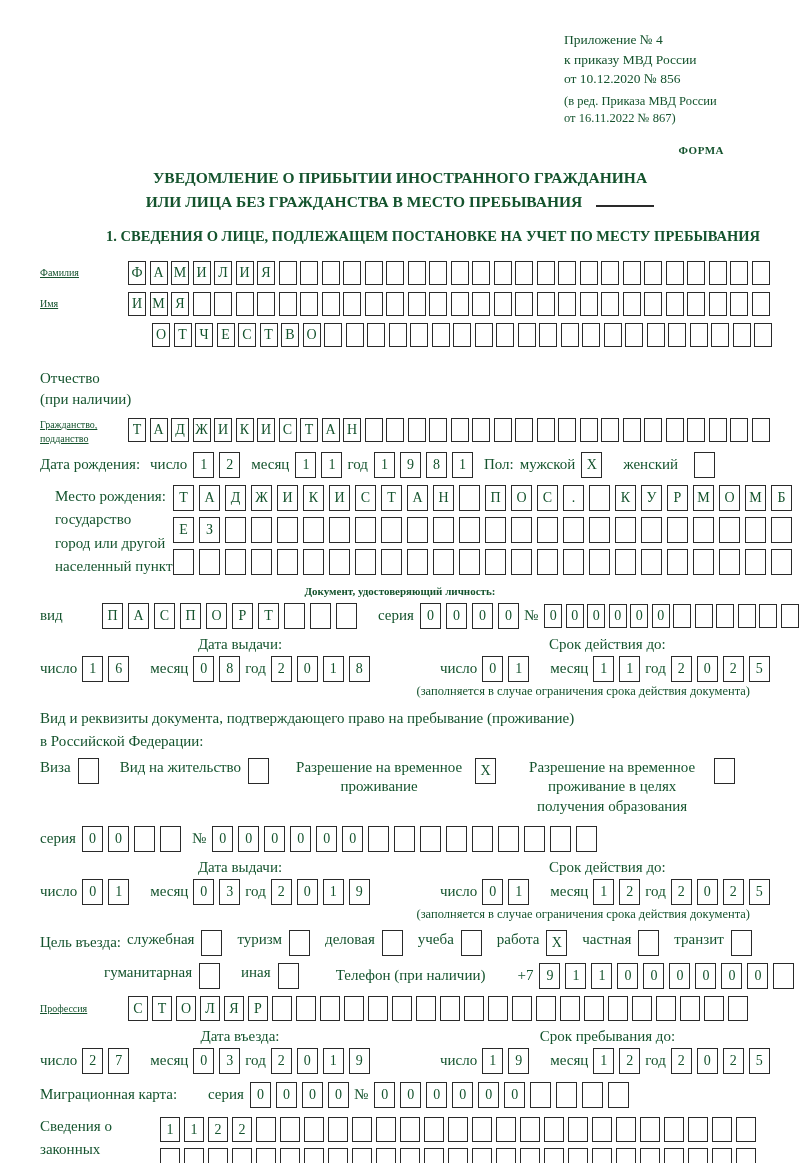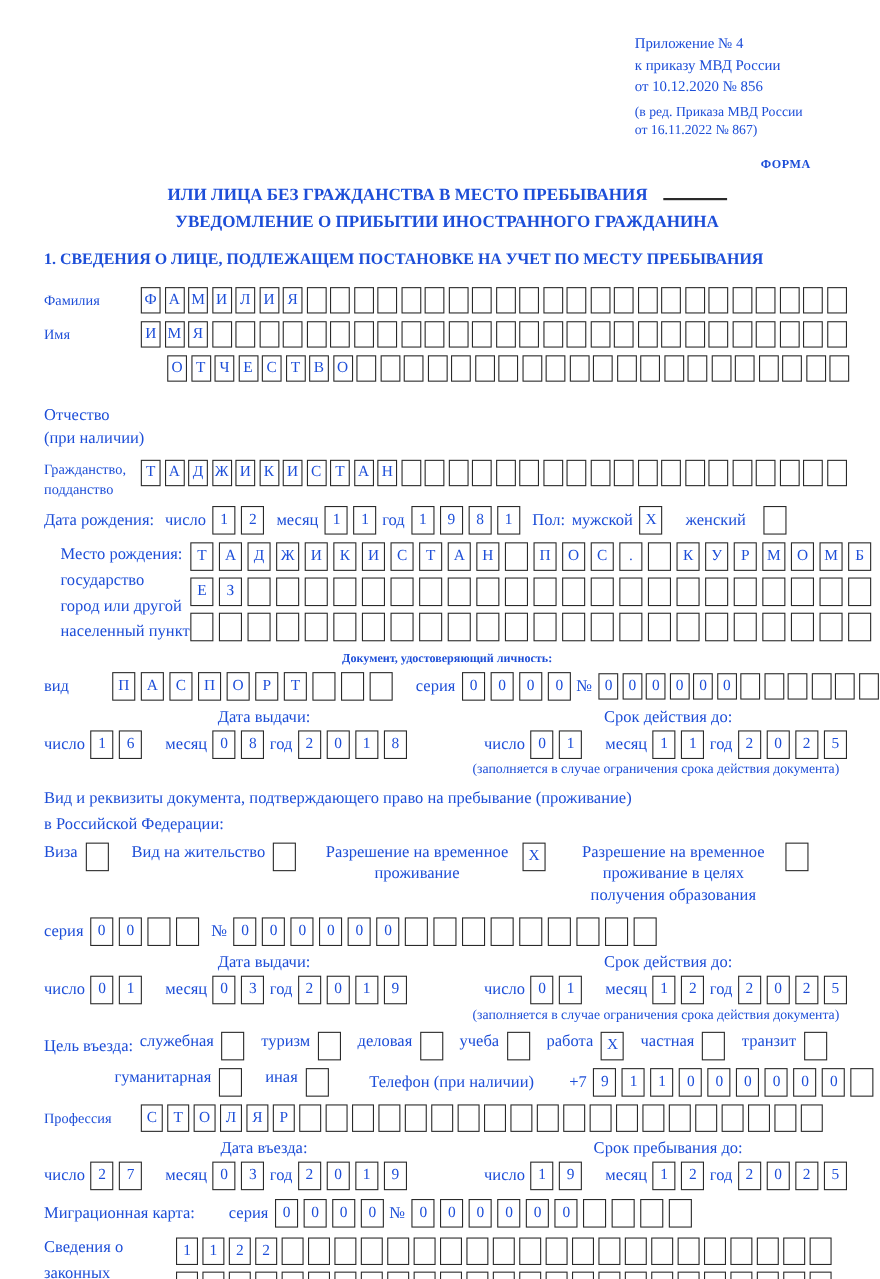--- a/index.html
+++ b/index.html
@@ -1,30 +1,30 @@
 <!DOCTYPE html>
 <html><head>
 <meta charset="utf-8">
 <style>
   html,body{margin:0;padding:0;background:#e8e8e8;}
   .page{
     width:800px;height:1163px;margin:0 auto;background:#ffffff;
-    font-family:"Liberation Serif","DejaVu Serif",serif;color:#1d4ed8;
-    box-sizing:border-box;padding:30px 27px 10px 40px;overflow:hidden;
+    font-family:"Liberation Serif","DejaVu Serif",serif;color:#14532d;
+    box-sizing:border-box;padding:30px 40px 10px 40px;overflow:hidden;
   }
   .hdr-block{margin-left:auto;width:196px;font-size:13.5px;line-height:1.45;}
   .hdr-small{font-size:12.5px;margin-top:4px;line-height:1.4;}
   .forma{font-weight:bold;font-size:11px;text-align:right;margin:16px 36px 10px 0;letter-spacing:.5px;}
   .title{font-weight:bold;font-size:15.5px;text-align:center;line-height:1.55;margin:6px 0 14px 0;}
   .blank-line{display:inline-block;width:58px;border-bottom:2px solid #2a2a2a;height:14px;margin-left:14px;}
-  .sec-h{font-weight:bold;font-size:14.5px;text-align:left;margin:10px 0 16px 0;}
+  .sec-h{font-weight:bold;font-size:14.5px;text-align:right;margin:10px 0 16px 0;}
   .row{display:flex;align-items:center;margin-bottom:7px;}
   .row-top{align-items:flex-start;}
   .lbl{font-size:15px;line-height:1.3;flex:none;}
-  .lblcol{width:88px;flex:none;font-size:13px;line-height:1.35;}
+  .lblcol{width:88px;flex:none;font-size:10px;line-height:1.35;text-decoration:underline;}
   .lblcol-w{width:112px;flex:none;font-size:15px;line-height:1.45;margin-top:45px;}
   .cells{display:inline-flex;flex:none;}
   .cell{
     box-sizing:border-box;border:1.6px solid #2a2a2a;background:#fff;flex:none;
     display:inline-flex;align-items:center;justify-content:center;
     font-size:14px;line-height:1;
   }
   .cells-sm .cell{width:18px;height:24px;margin-right:3.5px;}
   .cells-md .cell{width:21px;height:26px;margin-right:5px;}
   .cells-me .cell{width:20px;height:25px;margin-right:4px;}
@@ -56,22 +56,22 @@
     <div>от 10.12.2020 № 856</div>
     <div class="hdr-small">
       <div>(в ред. Приказа МВД России</div>
       <div>от 16.11.2022 № 867)</div>
     </div>
   </div>
 
   <div class="forma">ФОРМА</div>
 
   <div class="title">
+    <div>УВЕДОМЛЕНИЕ О ПРИБЫТИИ ИНОСТРАННОГО ГРАЖДАНИНА</div>
     <div><span>ИЛИ ЛИЦА БЕЗ ГРАЖДАНСТВА В МЕСТО ПРЕБЫВАНИЯ</span><span class="blank-line"></span></div>
-    <div>УВЕДОМЛЕНИЕ О ПРИБЫТИИ ИНОСТРАННОГО ГРАЖДАНИНА</div>
   </div>
 
   <div class="sec-h">1. СВЕДЕНИЯ О ЛИЦЕ, ПОДЛЕЖАЩЕМ ПОСТАНОВКЕ НА УЧЕТ ПО МЕСТУ ПРЕБЫВАНИЯ</div>
 
   <div class="row">
     <span class="lblcol">Фамилия</span>
     <span class="cells cells-sm">
         <span class="cell">Ф</span>
         <span class="cell">А</span>
         <span class="cell">М</span>

